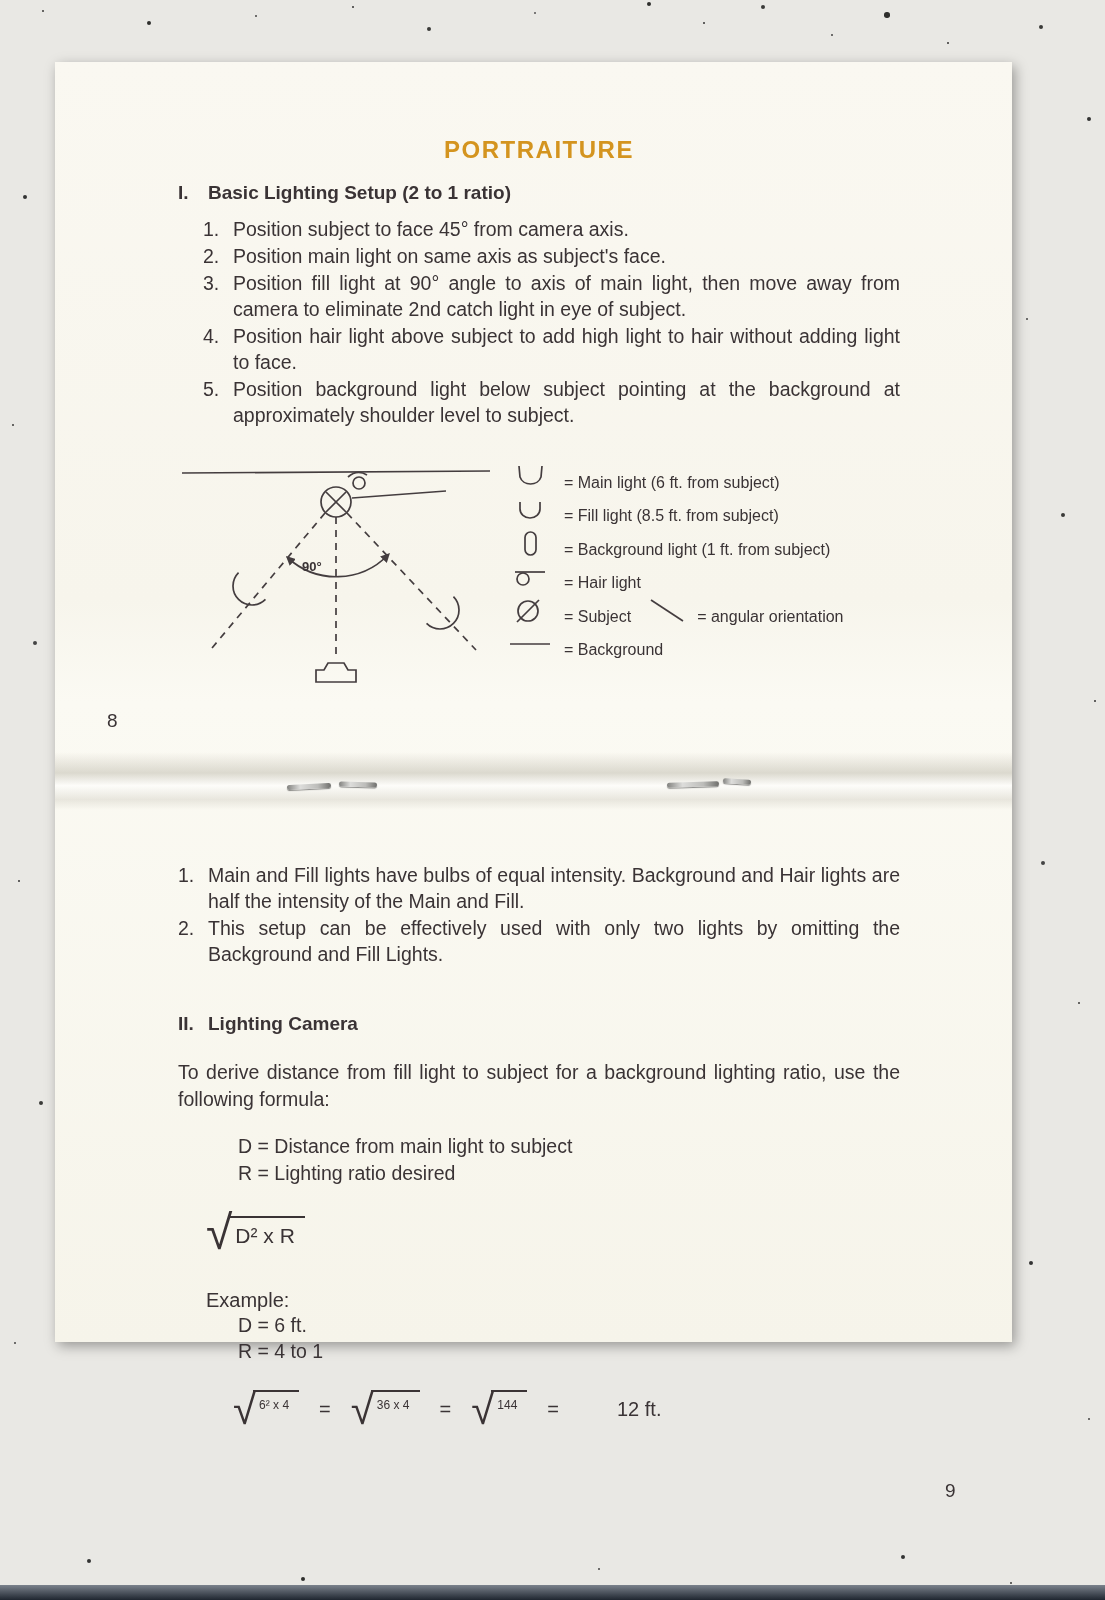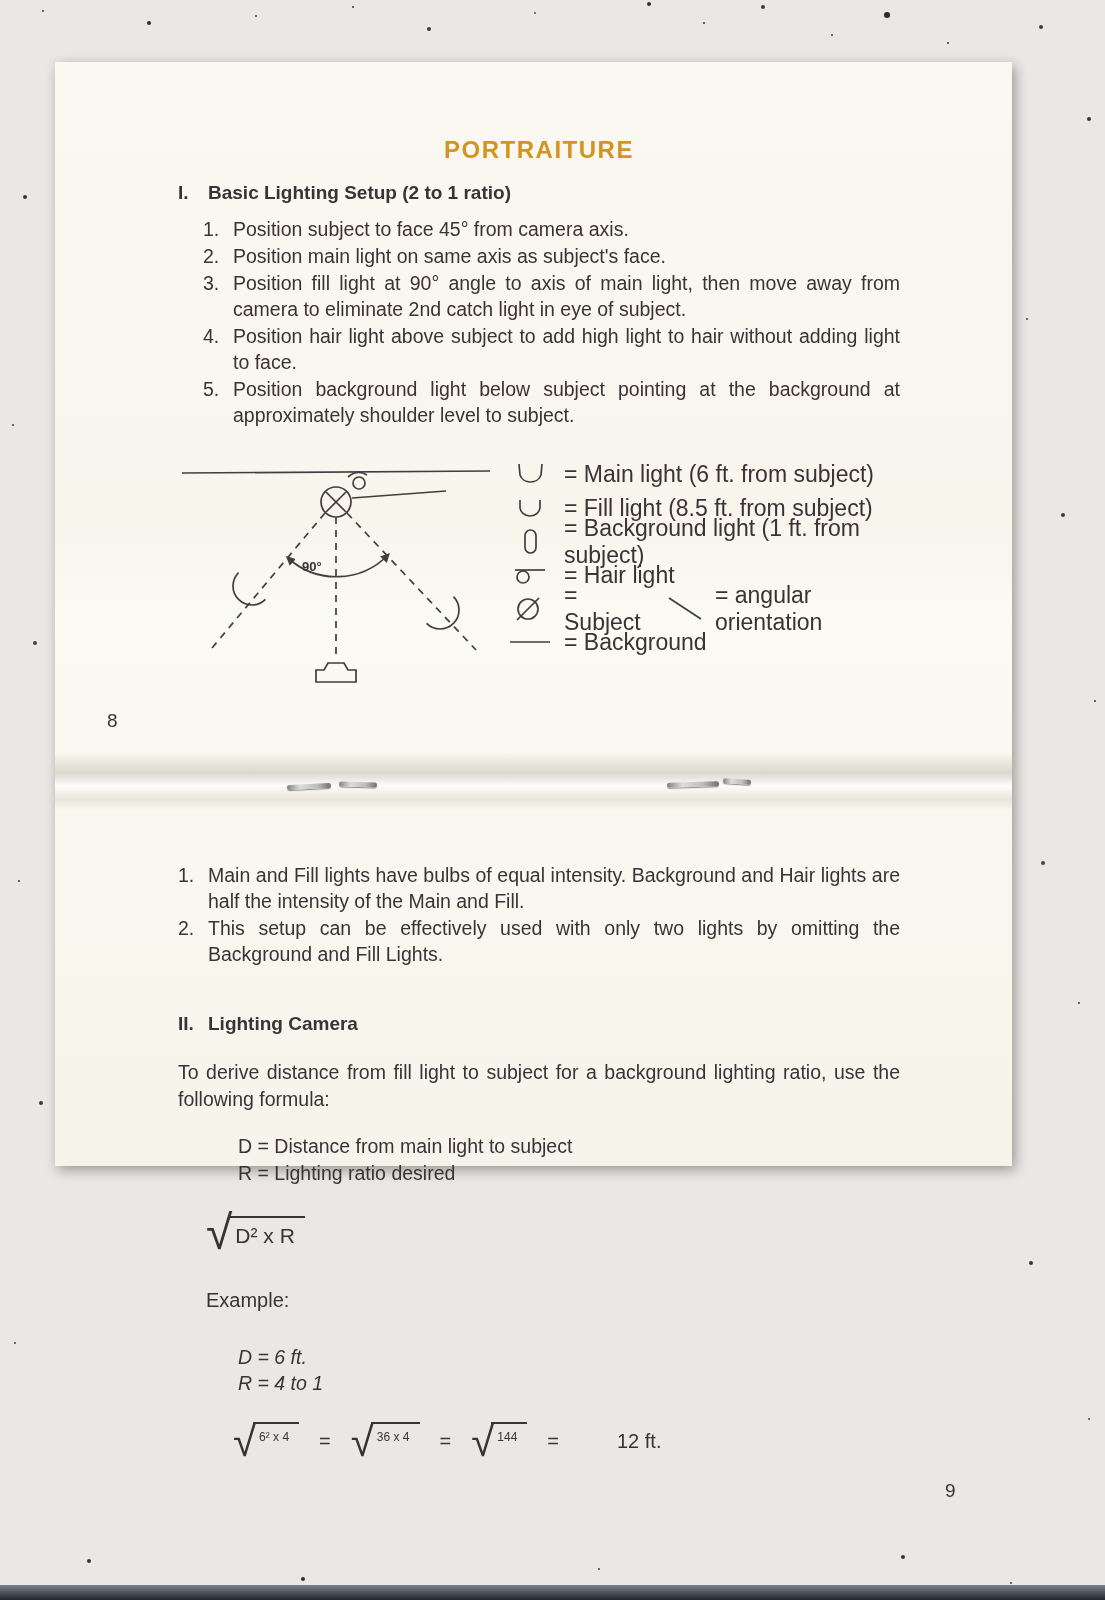--- a/index.html
+++ b/index.html
@@ -20,21 +20,21 @@
       831px 34px 0 0 #444, 886px 14px 0 2px #2f2f2d, 947px 42px 0 0 #333,
       1040px 26px 0 1px #3a3a38, 1088px 118px 0 1px #333, 1026px 318px 0 0 #444,
       1062px 514px 0 1px #3a3a38, 1094px 700px 0 0 #333, 1042px 862px 0 1px #444,
       1078px 1002px 0 0 #3a3a38, 1030px 1262px 0 1px #333, 1088px 1418px 0 0 #444,
       24px 196px 0 1px #333, 12px 424px 0 0 #3a3a38, 34px 642px 0 1px #444,
       18px 880px 0 0 #333, 40px 1102px 0 1px #3a3a38, 14px 1342px 0 0 #444,
       88px 1560px 0 1px #333, 302px 1578px 0 1px #2e2e2c, 598px 1568px 0 0 #444,
       902px 1556px 0 1px #333, 1010px 1582px 0 0 #3a3a38;
   }
   .paper{
-    position:absolute;left:55px;top:62px;width:957px;height:1104px;
+    position:absolute;left:55px;top:62px;width:957px;height:1280px;
     background:linear-gradient(180deg,#faf8f1 0%,#f7f5ec 42%,#fbfaf3 50%,#f6f4ea 100%);
     box-shadow:3px 4px 12px rgba(0,0,0,0.35);
   }
   .fold{
     position:absolute;left:0;top:690px;width:100%;height:58px;
     background:linear-gradient(180deg,
       rgba(140,135,118,0) 0%, rgba(138,132,114,0.28) 36%,
       rgba(255,255,255,0.6) 58%, rgba(150,144,128,0.18) 82%,
       rgba(140,135,118,0) 100%);
   }
@@ -59,21 +59,21 @@
   .sec-heading{display:flex;font-weight:bold;font-size:19px;margin:0 0 12px 0;}
   .sec-heading .num{width:30px;flex:none;}
   .steps{padding-left:25px;}
   .step{display:flex;font-size:19.5px;line-height:26px;margin-bottom:1px;}
   .step .num{width:30px;flex:none;}
   .step .txt{flex:1;text-align:justify;}
 
   .diagram-row{display:flex;margin-top:30px;}
   svg.diagram{width:330px;height:245px;flex:none;}
   .legend{flex:1;padding-top:0;}
-  .legend-row{display:flex;align-items:center;height:33.5px;font-size:23px;}
+  .legend-row{display:flex;align-items:flex-end;height:33.5px;font-size:16px;}
   .legend-icon{width:56px;flex:none;display:flex;align-items:center;}
   .legend-icon svg{width:44px;height:30px;}
   .angular-wrap{margin-left:14px;margin-right:8px;display:flex;align-items:center;}
   .angular-wrap svg{width:44px;height:30px;}
 
   .pagenum{position:absolute;font-size:19px;}
   .pn8{left:52px;top:648px;}
   .pn9{left:890px;top:1418px;}
 
   .note-heading{font-weight:bold;font-size:19px;margin:0 0 6px 0;}
@@ -82,21 +82,21 @@
   .defs{margin-top:20px;margin-left:60px;font-size:19.5px;line-height:27px;}
 
   .formula{margin-top:24px;margin-left:28px;}
   .sqrt{display:inline-flex;align-items:flex-start;}
   .sqrt .sign{font-size:42px;line-height:40px;margin-right:-3px;}
   .sqrt .rad{border-top:2.5px solid #3a3335;margin-top:0;padding:6px 10px 0 6px;font-size:12px;}
   .formula .sign{font-size:48px;line-height:44px;}
   .formula .rad{margin-top:5px;font-size:21px;}
 
   .example-heading{font-size:20px;margin-top:34px;margin-left:28px;}
-  .example-vals{margin-top:32px;margin-left:60px;font-size:19.5px;line-height:26px;font-style:italic;}
+  .example-vals{margin-left:60px;font-size:19.5px;line-height:26px;}
   .equation{display:flex;align-items:flex-start;margin-top:26px;margin-left:55px;font-size:20px;}
   .equation .eq{margin:8px 20px 0 20px;}
   .equation .result{margin:8px 0 0 38px;}
 
   .bottom-strip{
     position:absolute;left:0;bottom:0;width:100%;height:15px;
     background:linear-gradient(180deg,#7b828c,#1f2630);
   }
 </style>
 </head>

